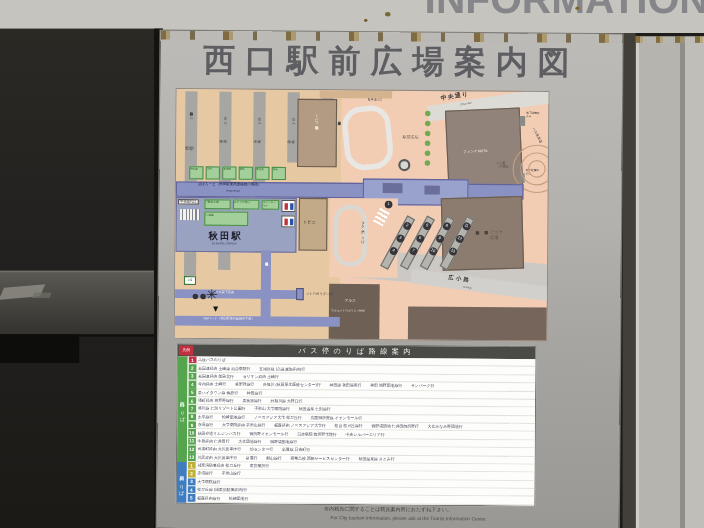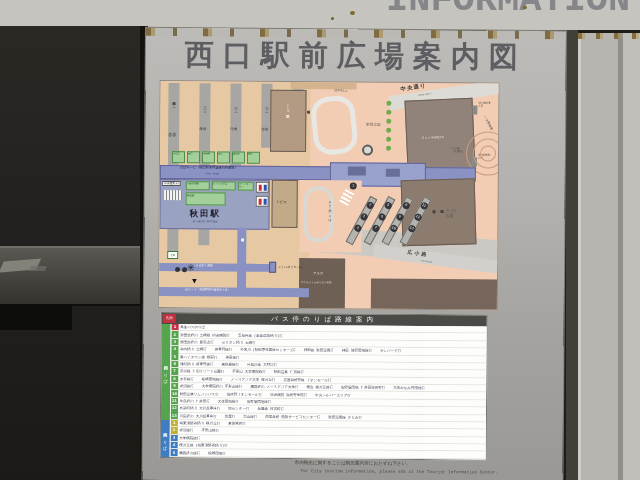--- a/index.html
+++ b/index.html
@@ -1,17 +1,17 @@
 <!DOCTYPE html>
 <html><head>
 <meta charset="utf-8">
 <style>
   html,body{margin:0;padding:0;background:#111;}
   #photo{position:relative;width:640px;height:480px;overflow:hidden;
-         font-family:Liberation Mono, monospace;background:#1e1d1a;}
+         font-family:Liberation Sans, sans-serif;background:#1e1d1a;}
   #photo *{position:absolute;box-sizing:border-box;}
   .vt{writing-mode:vertical-rl;}
   
   #wall-top{left:0;top:0;width:640px;height:30px;background:#c6c4be;}
   #info-clip{left:386px;top:0;width:254px;height:17px;overflow:hidden;}
   #info-word{left:0;top:-21px;font-size:37px;font-weight:bold;color:#86868a;letter-spacing:0px;}
   .wallrust{border-radius:50%;}
   #left-wall{left:0;top:26px;width:148px;height:454px;background:linear-gradient(180deg,#2b2924 0%,#242220 38%,#1b1a17 100%);}
   #metal-band{left:0;top:246px;width:148px;height:60px;background:linear-gradient(180deg,#5a5852 0%,#45433e 55%,#34322e 100%);border-top:2px solid #6f6d66;border-bottom:2px solid #0e0e0c;}
   #scratch1{left:2px;top:260px;width:36px;height:11px;background:#8d8b82;transform:skewX(-28deg) rotate(-5deg);opacity:.85;}

